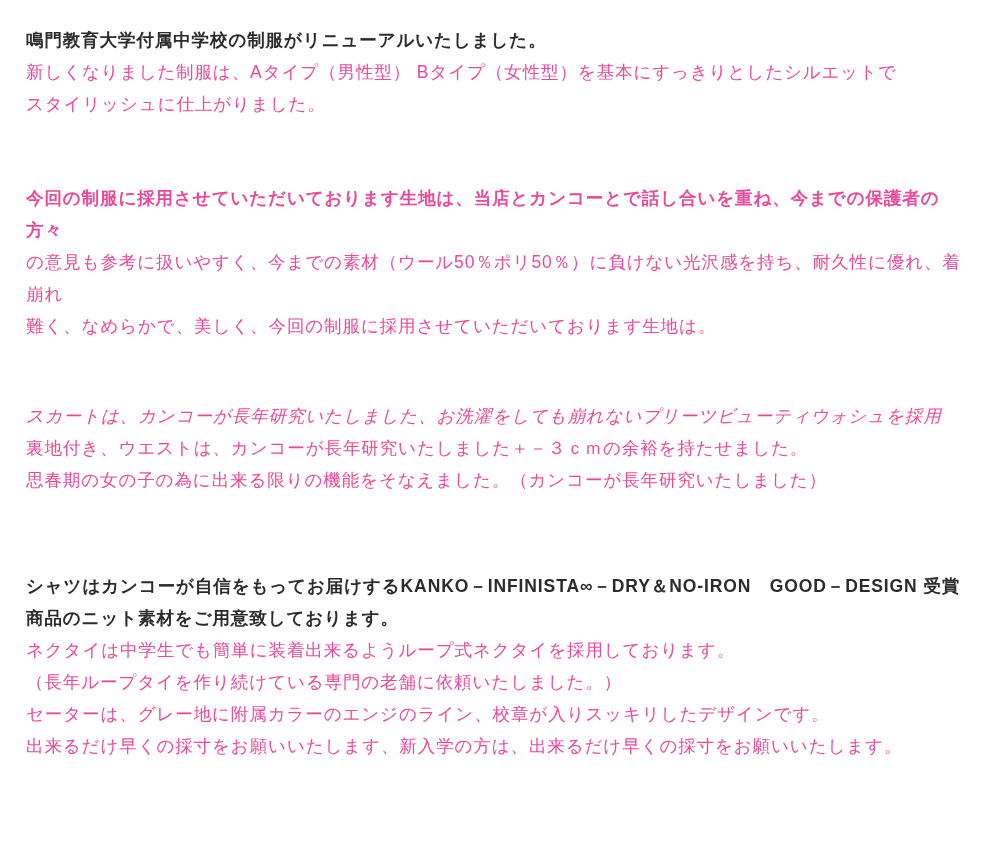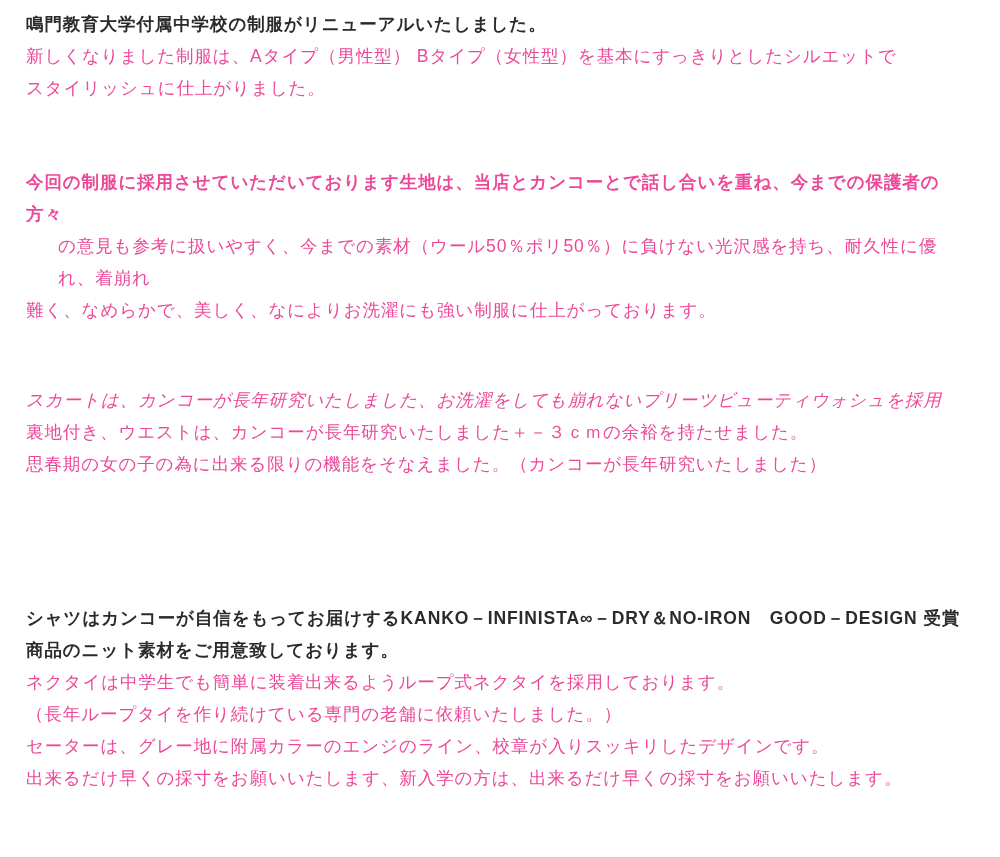--- a/index.html
+++ b/index.html
@@ -12,21 +12,21 @@
     height: 857px;
     font-family: "Liberation Sans", "DejaVu Sans", sans-serif;
     color: #333333;
     overflow: hidden;
   }
   .page {
     position: relative;
     width: 1000px;
     height: 857px;
     box-sizing: border-box;
-    padding: 8px 26px 0 26px;
+    padding: 24px 26px 0 26px;
   }
   .line {
     font-size: 17.5px;
     line-height: 32px;
     letter-spacing: 0.9px;
     color: #ec4899;
     white-space: nowrap;
   }
   .line.bold {
     font-weight: bold;
@@ -45,35 +45,35 @@
   <div class="blk">
     <div class="line bold">鳴門教育大学付属中学校の制服がリニューアルいたしました。</div>
     <div class="line">新しくなりました制服は、Aタイプ（男性型） Bタイプ（女性型）を基本にすっきりとしたシルエットで</div>
     <div class="line">スタイリッシュに仕上がりました。</div>
   </div>
 
   <div class="spacer-lg"></div>
 
   <div class="blk">
     <div class="line" style="white-space:normal;font-weight:bold;">今回の制服に採用させていただいております生地は、当店とカンコーとで話し合いを重ね、今までの保護者の方々</div>
-    <div class="line" style="white-space:normal;margin-left:32px;">の意見も参考に扱いやすく、今までの素材（ウール50％ポリ50％）に負けない光沢感を持ち、耐久性に優れ、着崩れ</div>
-    <div class="line">難く、なめらかで、美しく、なによりお洗濯にも強い制服に仕上がっております。</div>
+    <div class="line" style="white-space:normal;">の意見も参考に扱いやすく、今までの素材（ウール50％ポリ50％）に負けない光沢感を持ち、耐久性に優れ、着崩れ</div>
+    <div class="line">難く、なめらかで、美しく、今回の制服に採用させていただいております生地は。</div>
   </div>
 
   <div class="spacer-md"></div>
 
   <div class="blk">
     <div class="line" style="white-space:normal;font-style:italic;">スカートは、カンコーが長年研究いたしました、お洗濯をしても崩れないプリーツビューティウォシュを採用</div>
     <div class="line">裏地付き、ウエストは、カンコーが長年研究いたしました＋－３ｃｍの余裕を持たせました。</div>
     <div class="line">思春期の女の子の為に出来る限りの機能をそなえました。（カンコーが長年研究いたしました）</div>
   </div>
 
   <div class="spacer-xl"></div>
 
   <div class="blk">
-    <div class="line bold" style="white-space:normal;margin-top:48px;">シャツはカンコーが自信をもってお届けするKANKO－INFINISTA∞－DRY＆NO-IRON　GOOD－DESIGN 受賞商品のニット素材をご用意致しております。</div>
+    <div class="line bold" style="white-space:normal;">シャツはカンコーが自信をもってお届けするKANKO－INFINISTA∞－DRY＆NO-IRON　GOOD－DESIGN 受賞商品のニット素材をご用意致しております。</div>
     <div class="line">ネクタイは中学生でも簡単に装着出来るようループ式ネクタイを採用しております。</div>
     <div class="line">（長年ループタイを作り続けている専門の老舗に依頼いたしました。）</div>
     <div class="line">セーターは、グレー地に附属カラーのエンジのライン、校章が入りスッキリしたデザインです。</div>
     <div class="line">出来るだけ早くの採寸をお願いいたします、新入学の方は、出来るだけ早くの採寸をお願いいたします。</div>
   </div>
 
 </div>
 
 </body></html>

